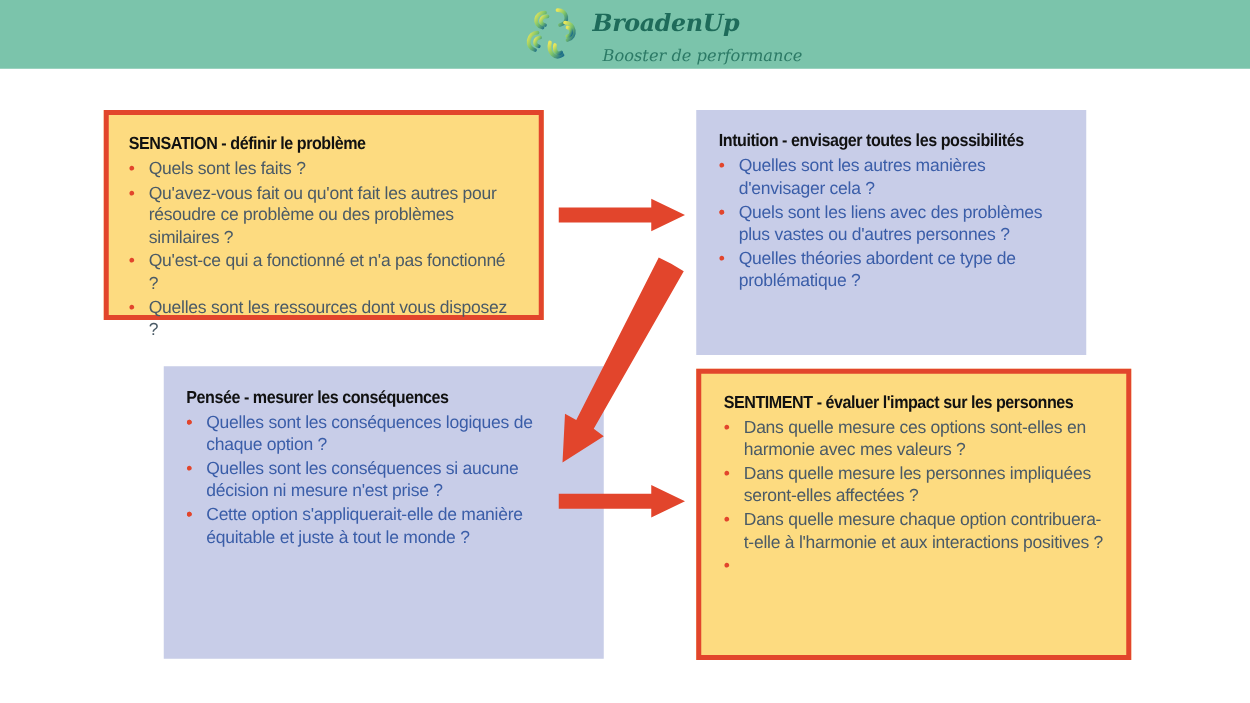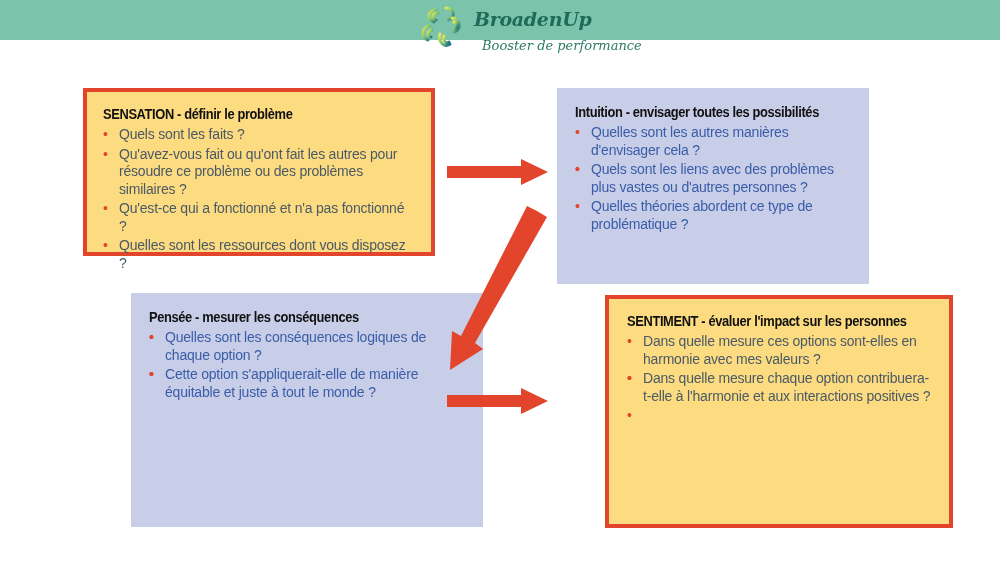--- a/index.html
+++ b/index.html
@@ -1,20 +1,20 @@
 <!DOCTYPE html>
 <html><head>
   <meta charset="utf-8">
   <style>
     * { box-sizing: border-box; margin: 0; padding: 0; }
     html, body { width: 1000px; height: 562px; overflow: hidden; background: #ffffff; }
     body { position: relative; font-family: "Liberation Sans", sans-serif; }
 
     .header {
-      position: absolute; left: 0; top: 0; width: 1000px; height: 40px;
+      position: absolute; left: 0; top: 0; width: 1000px; height: 55px;
       background: #7BC4AB;
     }
     .logo { position: absolute; left: 418px; top: 4px; width: 170px; height: 46px; }
     .logo-mark { position: absolute; left: 0; top: 0; width: 48px; height: 46px; }
     .logo-name {
       position: absolute; left: 56px; top: 4px;
       font-family: "DejaVu Serif", serif; font-style: italic; font-weight: bold;
       font-size: 19px; color: #1E6B5A; letter-spacing: -0.3px; white-space: nowrap;
     }
     .logo-tagline {
@@ -41,21 +41,21 @@
     }
     .box.yellow li { color: #4A5A66; }
     .box.blue li { color: #3A5DA8; }
     .box li .bullet {
       position: absolute; left: 0; top: 0; color: #E2452C; font-size: 14px;
     }
 
     #box-sensation { left: 83px; top: 88px; width: 352px; height: 168px; padding-left: 16px; }
     #box-intuition { left: 557px; top: 88px; width: 312px; height: 196px; padding-top: 16px; }
     #box-pensee { left: 83px; top: 293px; width: 352px; height: 234px; padding-top: 16px; margin-left: 48px; }
-    #box-sentiment { left: 557px; top: 295px; width: 348px; height: 233px; padding-top: 14px; margin-left: 48px; }
+    #box-sentiment { left: 557px; top: 295px; width: 348px; height: 233px; padding-top: 14px; }
 
     .arrows { position: absolute; left: 0; top: 0; width: 1000px; height: 562px; pointer-events: none; }
   </style>
 </head>
 <body>
 
 <div class="header">
   <div class="logo">
     <svg class="logo-mark" viewBox="0 0 48 46">
       <defs>
@@ -100,31 +100,31 @@
     <li><span class="bullet">•</span><span>Quels sont les liens avec des problèmes plus vastes ou d'autres personnes ?</span></li>
     <li><span class="bullet">•</span><span>Quelles théories abordent ce type de problématique ?</span></li>
   </ul>
 </div>
 
 <div class="box blue" id="box-pensee">
   <div class="box-title">Pensée - mesurer les conséquences</div>
   <ul>
     <li><span class="bullet">•</span></li>
     <li><span class="bullet">•</span><span>Quelles sont les conséquences logiques de chaque option ?</span></li>
-    <li><span class="bullet">•</span></li>
+    <li><span class="bullet">•</span><span>Quelles sont les conséquences si aucune décision ni mesure n'est prise ?</span></li>
     <li><span class="bullet">•</span></li>
     <li><span class="bullet">•</span><span>Cette option s'appliquerait-elle de manière équitable et juste à tout le monde ?</span></li>
   </ul>
 </div>
 
 <div class="box yellow" id="box-sentiment">
   <div class="box-title">SENTIMENT - évaluer l'impact sur les personnes</div>
   <ul>
     <li><span class="bullet">•</span><span>Dans quelle mesure ces options sont-elles en harmonie avec mes valeurs ?</span></li>
-    <li><span class="bullet">•</span></li>
+    <li><span class="bullet">•</span><span>Dans quelle mesure les personnes impliquées seront-elles affectées ?</span></li>
     <li><span class="bullet">•</span><span>Dans quelle mesure chaque option contribuera-t-elle à l'harmonie et aux interactions positives ?</span></li>
     <li><span class="bullet">•</span></li>
   </ul>
 </div>
 
 <svg class="arrows" viewBox="0 0 1000 562">
   <g fill="#E2452C">
 
     <polygon points="447,166 521,166 521,159 548,172 521,185 521,178 447,178"></polygon>
 

